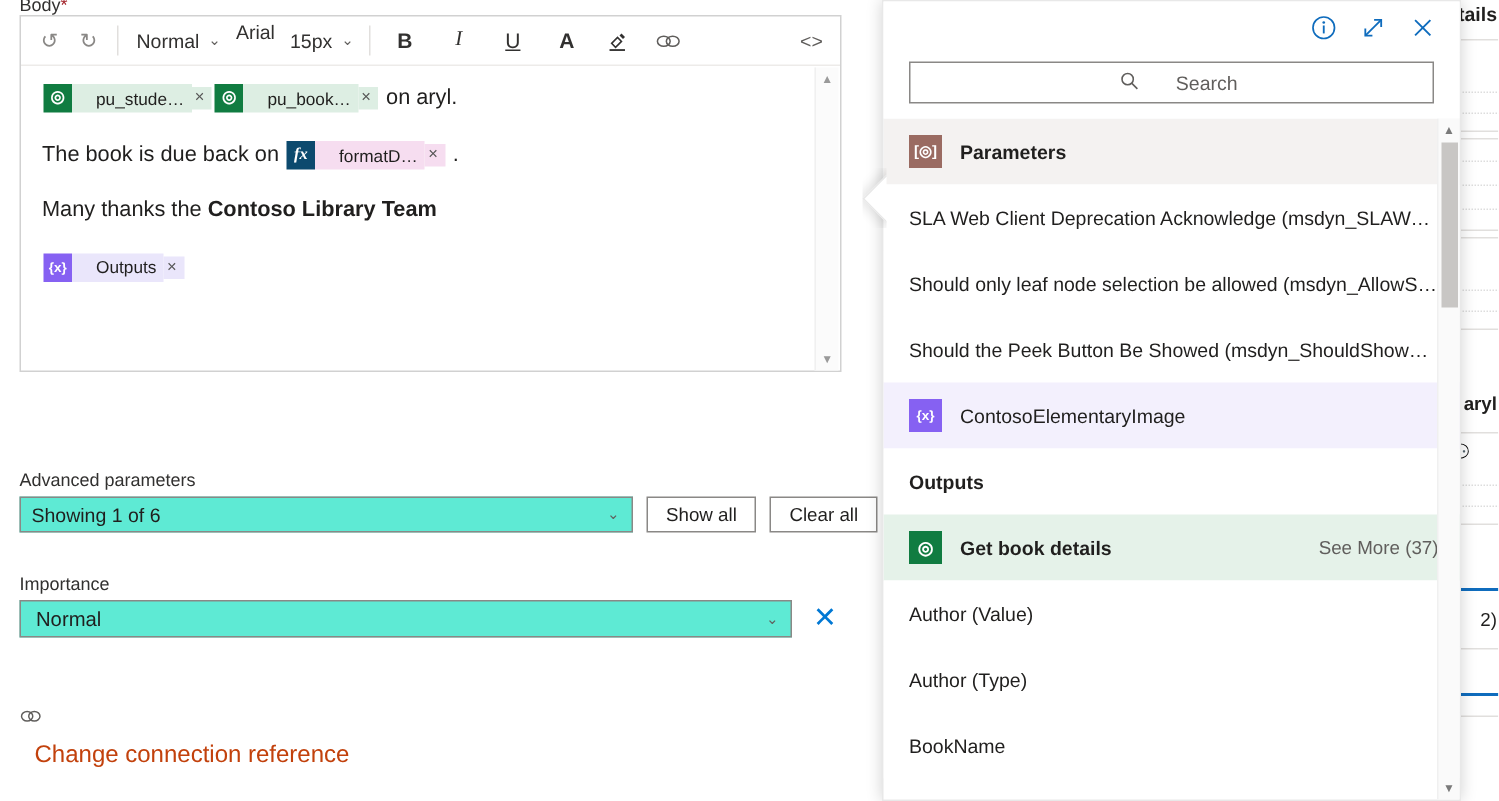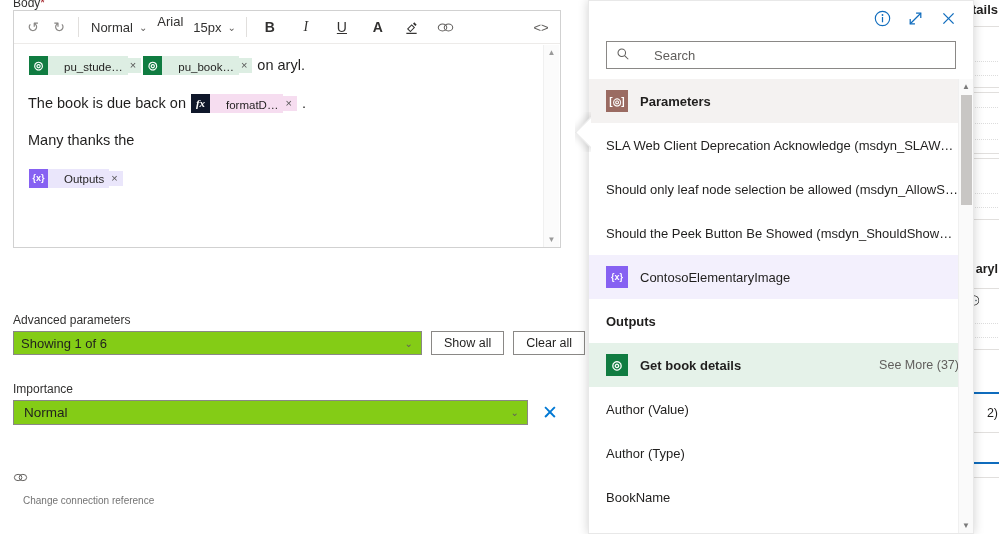--- a/index.html
+++ b/index.html
@@ -60,41 +60,41 @@
     width: 19px; height: 19px; display:flex; align-items:center; justify-content:center;
     font-size: 11px; color:#fff; font-weight: 700; flex: 0 0 auto;
   }
   .chip .chip-text {
     padding: 4px 5px 0 16px; color: #201f1e; font-size: 11.5px;
     display:flex; align-items:center; height:19px;
   }
   .chip .chip-x { font-size: 11px; color:#555; padding: 0 5px 0 2px; cursor: default; }
   .chip.green .chip-icon { background: #107c41; }
   .chip.green .chip-text, .chip.green .chip-x { background: #ddeee3; }
-  .chip.pink .chip-icon { background: #0f172a; font-style: italic; font-family:"Liberation Serif",serif; }
+  .chip.pink .chip-icon { background: #0c4a6e; font-style: italic; font-family:"Liberation Serif",serif; }
   .chip.pink .chip-text, .chip.pink .chip-x { background: #f6ddf0; text-align: right; }
   .chip.purple .chip-icon { background: #8661f2; font-size: 9px; }
   .chip.purple .chip-text, .chip.purple .chip-x { background: #eae6fb; }
 
   .txt { white-space: pre; }
   .txt.bold { font-weight: 600; }
 
   
   .ed-scroll {
     position: absolute; right: 1px; top: 34px; width: 16px; height: 202px;
     background: #fbfbfb; border-left: 1px solid #f0f0f0;
     display:flex; flex-direction: column; justify-content: space-between; align-items:center;
   }
   .ed-scroll .arw { font-size: 8px; color: #9a9a9a; padding: 3px 0; }
 
   
   .adv-label { position: absolute; left: 13px; top: 313px; font-size: 12px; color: #323130; }
   .adv-row { position: absolute; left: 13px; top: 331px; display: flex; align-items: center; gap: 9px; }
   .combo {
-    width: 409px; height: 24px; border: 1px solid #8a8886; background:#84cc16;
+    width: 409px; height: 24px; border: 1px solid #8a8886; background:#5eead4;
     display:flex; align-items:center; justify-content: space-between;
     padding: 0 8px 0 7px; font-size: 13px; color: #201f1e;
   }
   .combo .chev { color:#605e5c; font-size: 10px; }
   .btn {
     height: 24px; border: 1px solid #8a8886; background:#fff; font-size: 12.5px;
     color:#201f1e; padding: 0 12px; display:flex; align-items:center; font-family:"Liberation Sans",sans-serif;
   }
 
   .imp-label { position: absolute; left: 13px; top: 382px; font-size: 12px; color: #323130; }
@@ -102,21 +102,21 @@
   .combo.imp { width: 515px; height: 25px; font-size: 13.5px; padding-left: 10px; }
   .x-blue { color:#0078d4; font-size: 19px; line-height: 1; padding: 0 4px; }
 
   
   .conn {
     position: absolute; left: 13px; top: 471px; display:flex; align-items:center; gap: 8px;
     font-size: 12.5px; color: #323130;
   }
   .conn .link-icon { color:#605e5c; font-size: 13px; }
   .conn-link {
-    position:absolute; left: 23px; top: 495px; font-size: 10px; color:#737373; text-decoration: none;
+    position:absolute; left: 23px; top: 495px; font-size: 16px; color:#c2410c; text-decoration: none;
   }
 
   
   .bg-strip {
     position: absolute; right: 0; top: 0; width: 40px; height: 534px;
     background: #fff; overflow: hidden;
   }
   .bg-title {
     position:absolute; right: 1px; top: 2px; font-size: 13px; font-weight: 600; color:#201f1e;
     white-space: nowrap;
@@ -149,21 +149,21 @@
     border-left: 1px solid #e8e8e8; border-bottom: 1px solid #e8e8e8;
   }
   .fly-header {
     height: 34px; display:flex; align-items:center; justify-content:flex-end; gap: 16px;
     padding-right: 16px; flex: 0 0 auto; background:#fff;
   }
   .fly-icon { color:#0f6cbd; display:flex; align-items:center; justify-content:center; cursor:default; }
   .fly-search-wrap { padding: 6px 17px 10px 17px; flex: 0 0 auto; background:#fff; }
   .fly-search {
     height: 28px; border: 1px solid #8a8886; background:#fff;
-    display:flex; align-items:center; gap: 24px; padding-left: 9px;
+    display:flex; align-items:center; gap: 24px; padding-left: 9px; justify-content: center;
   }
   .fly-search .sicon { color:#605e5c; font-size: 13px; }
   .fly-search .sph { color:#605e5c; font-size: 13px; }
 
   .fly-list { position: relative; flex: 1 1 auto; overflow: hidden; }
   .fl-row {
     display:flex; align-items:center; padding: 0 14px 0 17px; font-size: 13px; color:#201f1e;
     height: 44px; background:#fff;
   }
   .fl-row.group { font-weight: 600; }
@@ -296,20 +296,21 @@
           <span class="chip pink">
             <span class="chip-icon">fx</span>
             <span class="chip-text">formatD…</span>
             <span class="chip-x">×</span>
           </span>
           <span class="txt"> .</span>
         </div>
 
         <div class="editor-line">
           <span class="txt">Many thanks the </span>
+          <span class="txt bold">Contoso Library Team</span>
         </div>
 
         <div class="editor-line">
           <span class="chip purple">
             <span class="chip-icon">{x}</span>
             <span class="chip-text">Outputs</span>
             <span class="chip-x">×</span>
           </span>
         </div>
       </div>

